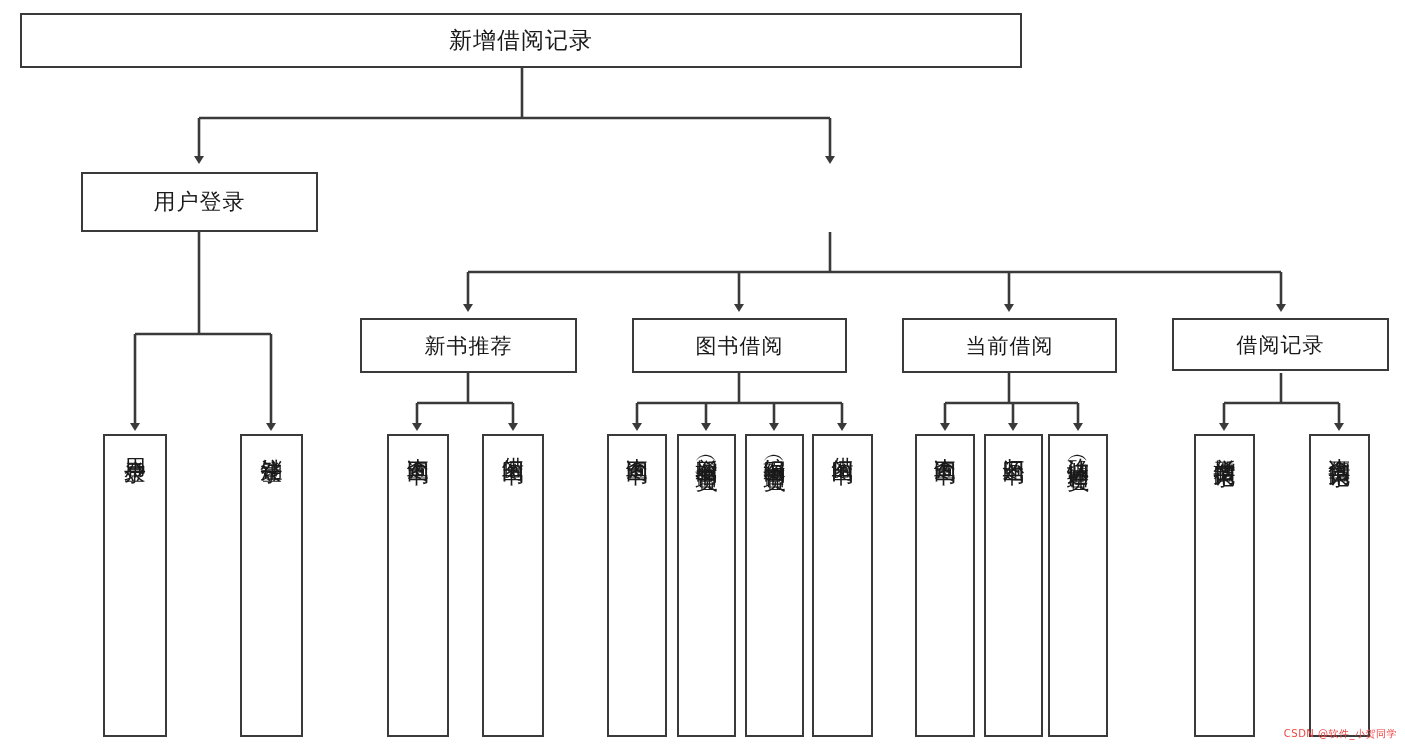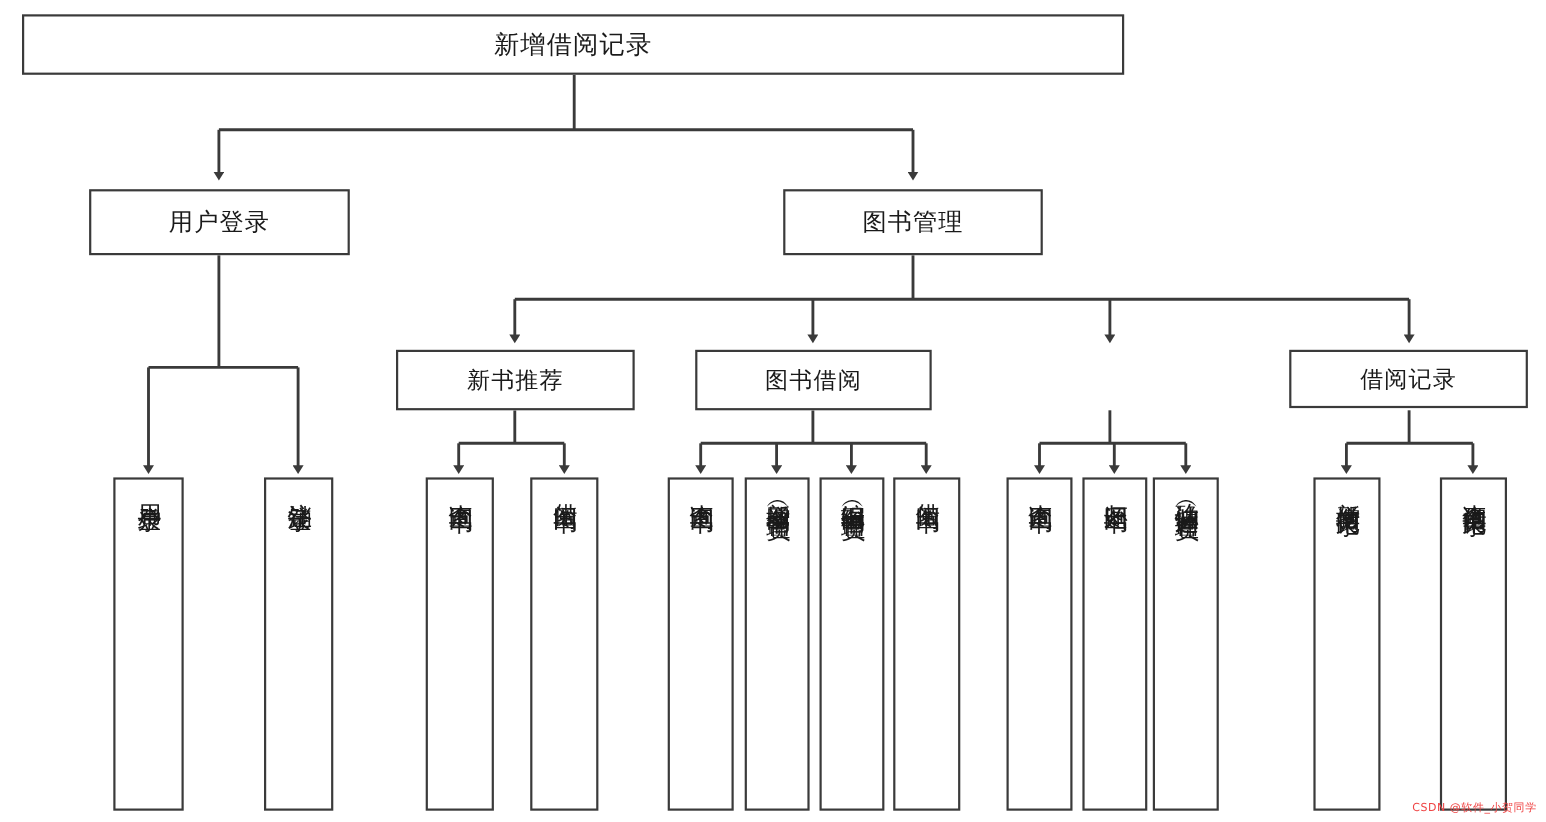--- a/index.html
+++ b/index.html
@@ -128,32 +128,32 @@
   </svg>
 
   <div class="node root" style="left:20px; top:13px; width:1002px; height:55px;">
     <span class="htext">新增借阅记录</span>
   </div>
 
   <div class="node lvl1" style="left:81px; top:172px; width:237px; height:60px;">
     <span class="htext">用户登录</span>
   </div>
 
-  <div class="node lvl1" style="left:712px; top:172px; width:236px; height:60px;">
-    <span class="htext">图书管理</span>
-  </div>
 
   <div class="node lvl2" style="left:360px; top:318px; width:217px; height:55px;text-align:center;">
     <span class="htext">新书推荐</span>
   </div>
 
   <div class="node lvl2" style="left:632px; top:318px; width:215px; height:55px;">
     <span class="htext">图书借阅</span>
   </div>
 
+  <div class="node lvl2" style="left:902px; top:318px; width:215px; height:55px;">
+    <span class="htext">当前借阅</span>
+  </div>
 
   <div class="node lvl2" style="left:1172px; top:318px; width:217px; height:53px;">
     <span class="htext">借阅记录</span>
   </div>
 
   <div class="node leaf" style="left:103px; top:434px; width:64px; height:303px;">
     <span class="vtext">用户登录</span>
   </div>
 
   <div class="node leaf" style="left:240px; top:434px; width:63px; height:303px;">

